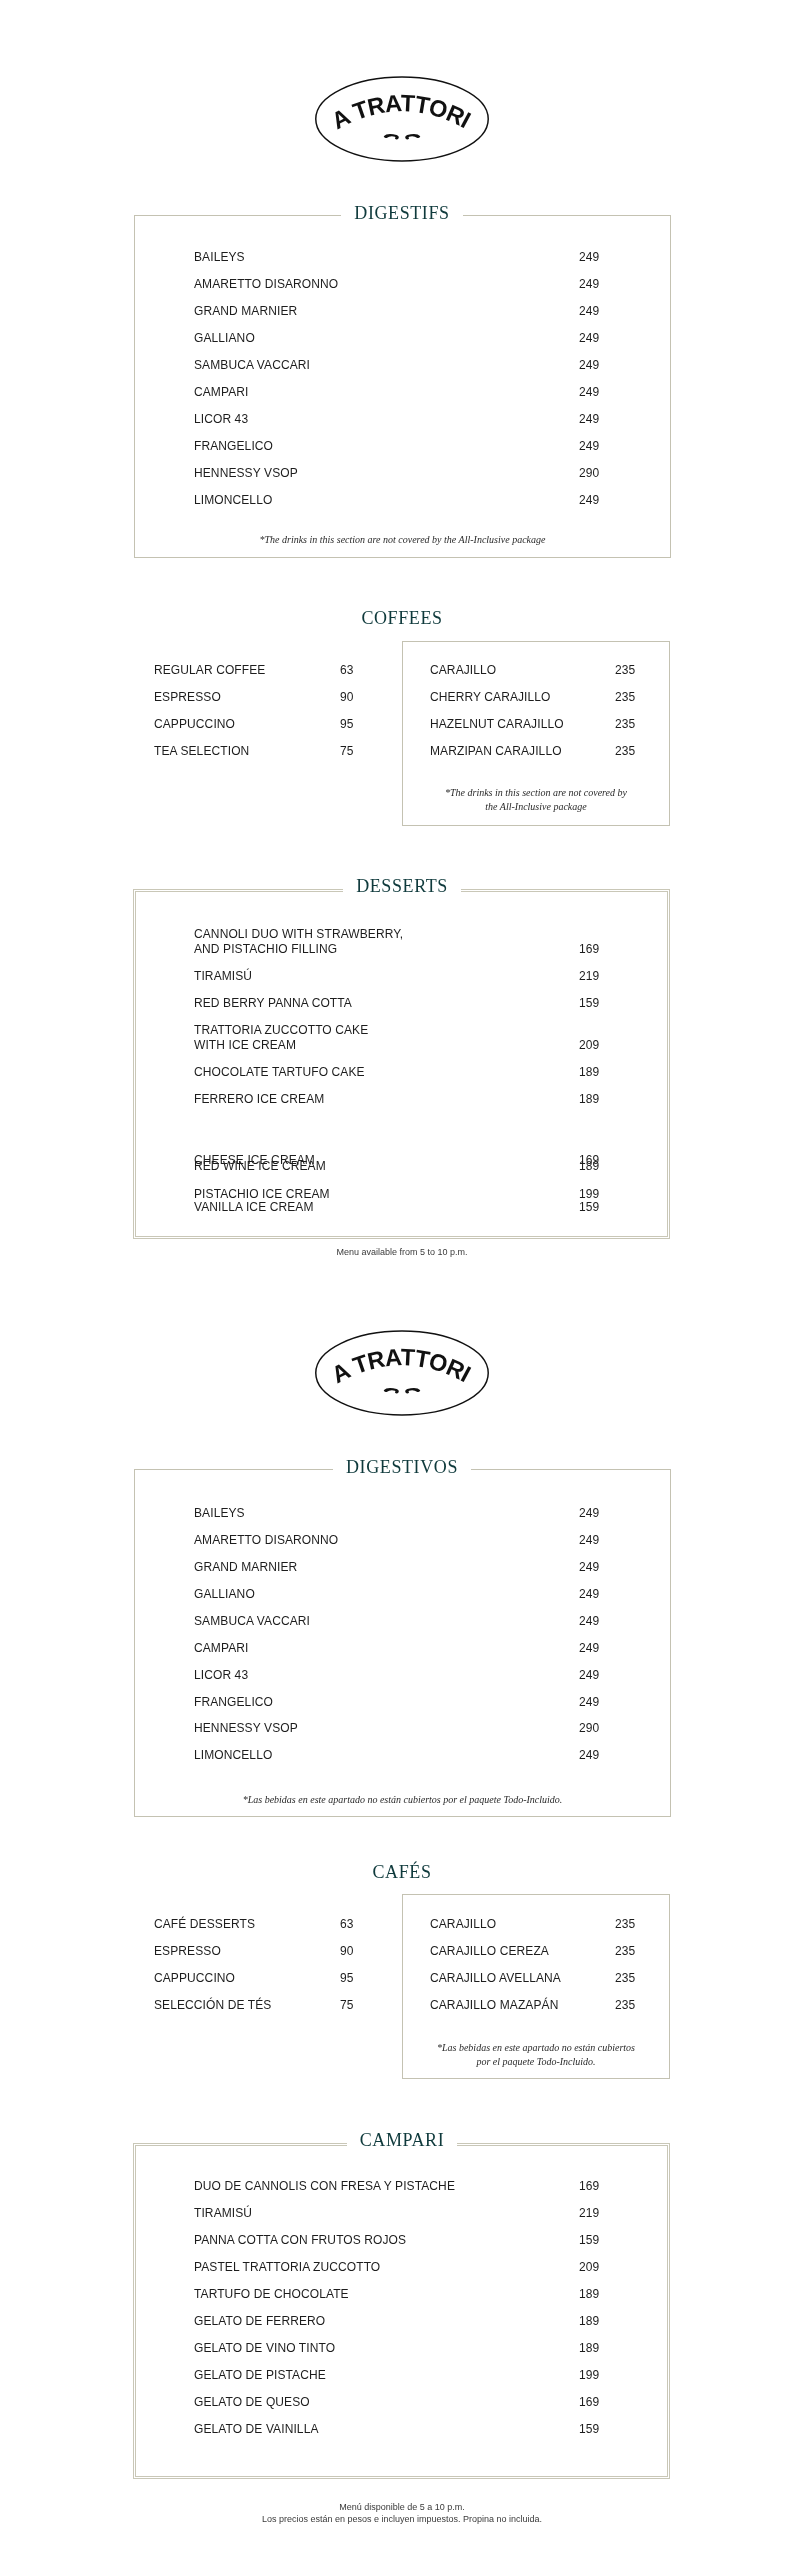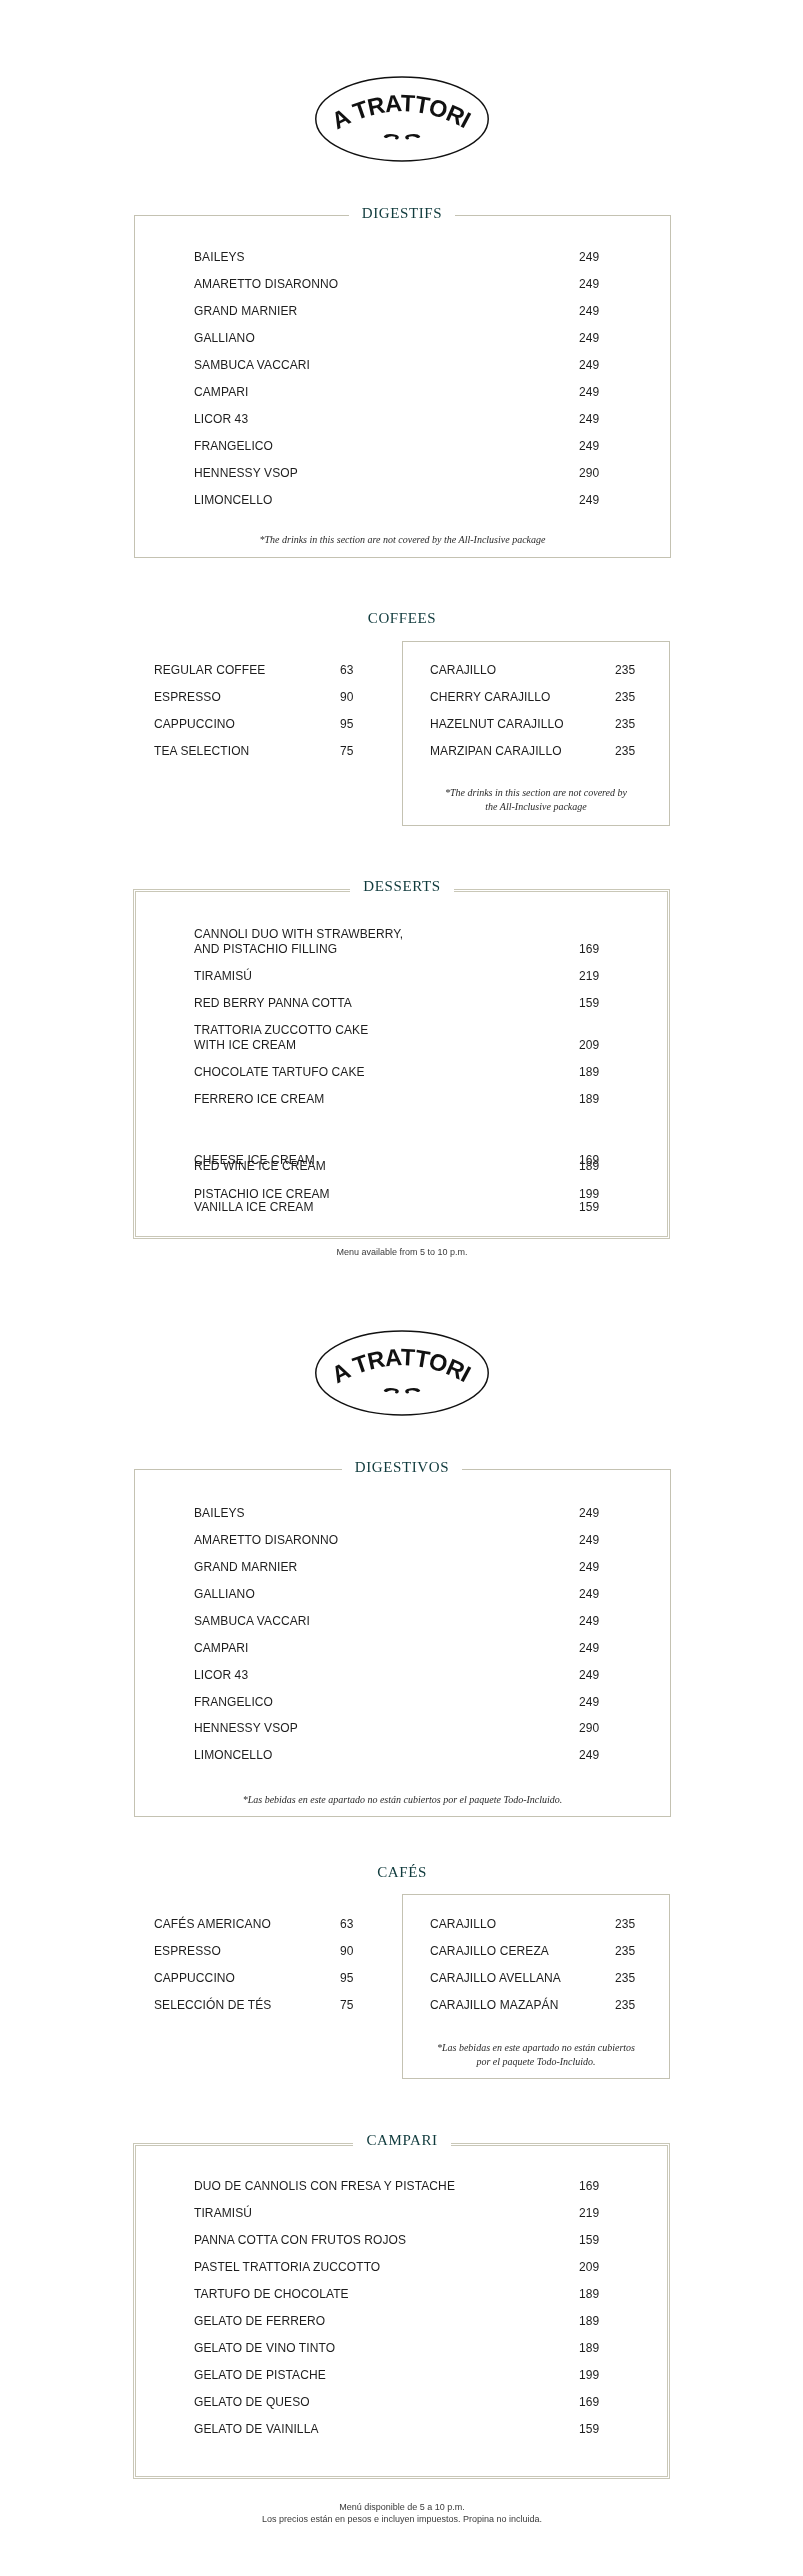--- a/index.html
+++ b/index.html
@@ -21,21 +21,21 @@
       height: 88px;
     }
     .logo svg { width: 100%; height: 100%; display: block; }
 
     
     .heading {
       position: absolute;
       left: 0; width: 804px;
       text-align: center;
       font-family: "Liberation Serif", serif;
-      font-size: 15px;
+      font-size: 18px;
       letter-spacing: 0.6px;
       color: #0f3a3c;
       line-height: 20px;
     }
     .heading span { background: #fff; padding: 0 13px; }
 
     
     .box {
       position: absolute;
       border: 1.2px solid #c4c2b2;
@@ -370,21 +370,21 @@
       <div class="price" style="left: 385px;">249</div>
     </div>
   </div>
 <div class="note" style="left:134px; width:537px; top:1793px;">*Las bebidas en este apartado no están cubiertos por el paquete Todo-Incluido.</div>
 
 <div class="heading" style="top:1862px;"><span>CAFÉS</span></div>
 <div class="box" style="left:402px; top:1894px; width:268px; height:185px;"></div>
 <div id="cafes-left">
     <div class="row" style="left: 154px; top: 1917px; width: 213px; height: 15.4px;">
       <div class="name">
-        <div>CAFÉS AMERICANO</div>
+        <div>CAFÉ DESSERTS</div>
       </div>
       <div class="price" style="left: 186px;">63</div>
     </div>
     <div class="row" style="left: 154px; top: 1944px; width: 213px; height: 15.4px;">
       <div class="name">
         <div>ESPRESSO</div>
       </div>
       <div class="price" style="left: 186px;">90</div>
     </div>
     <div class="row" style="left: 154px; top: 1971px; width: 213px; height: 15.4px;">

